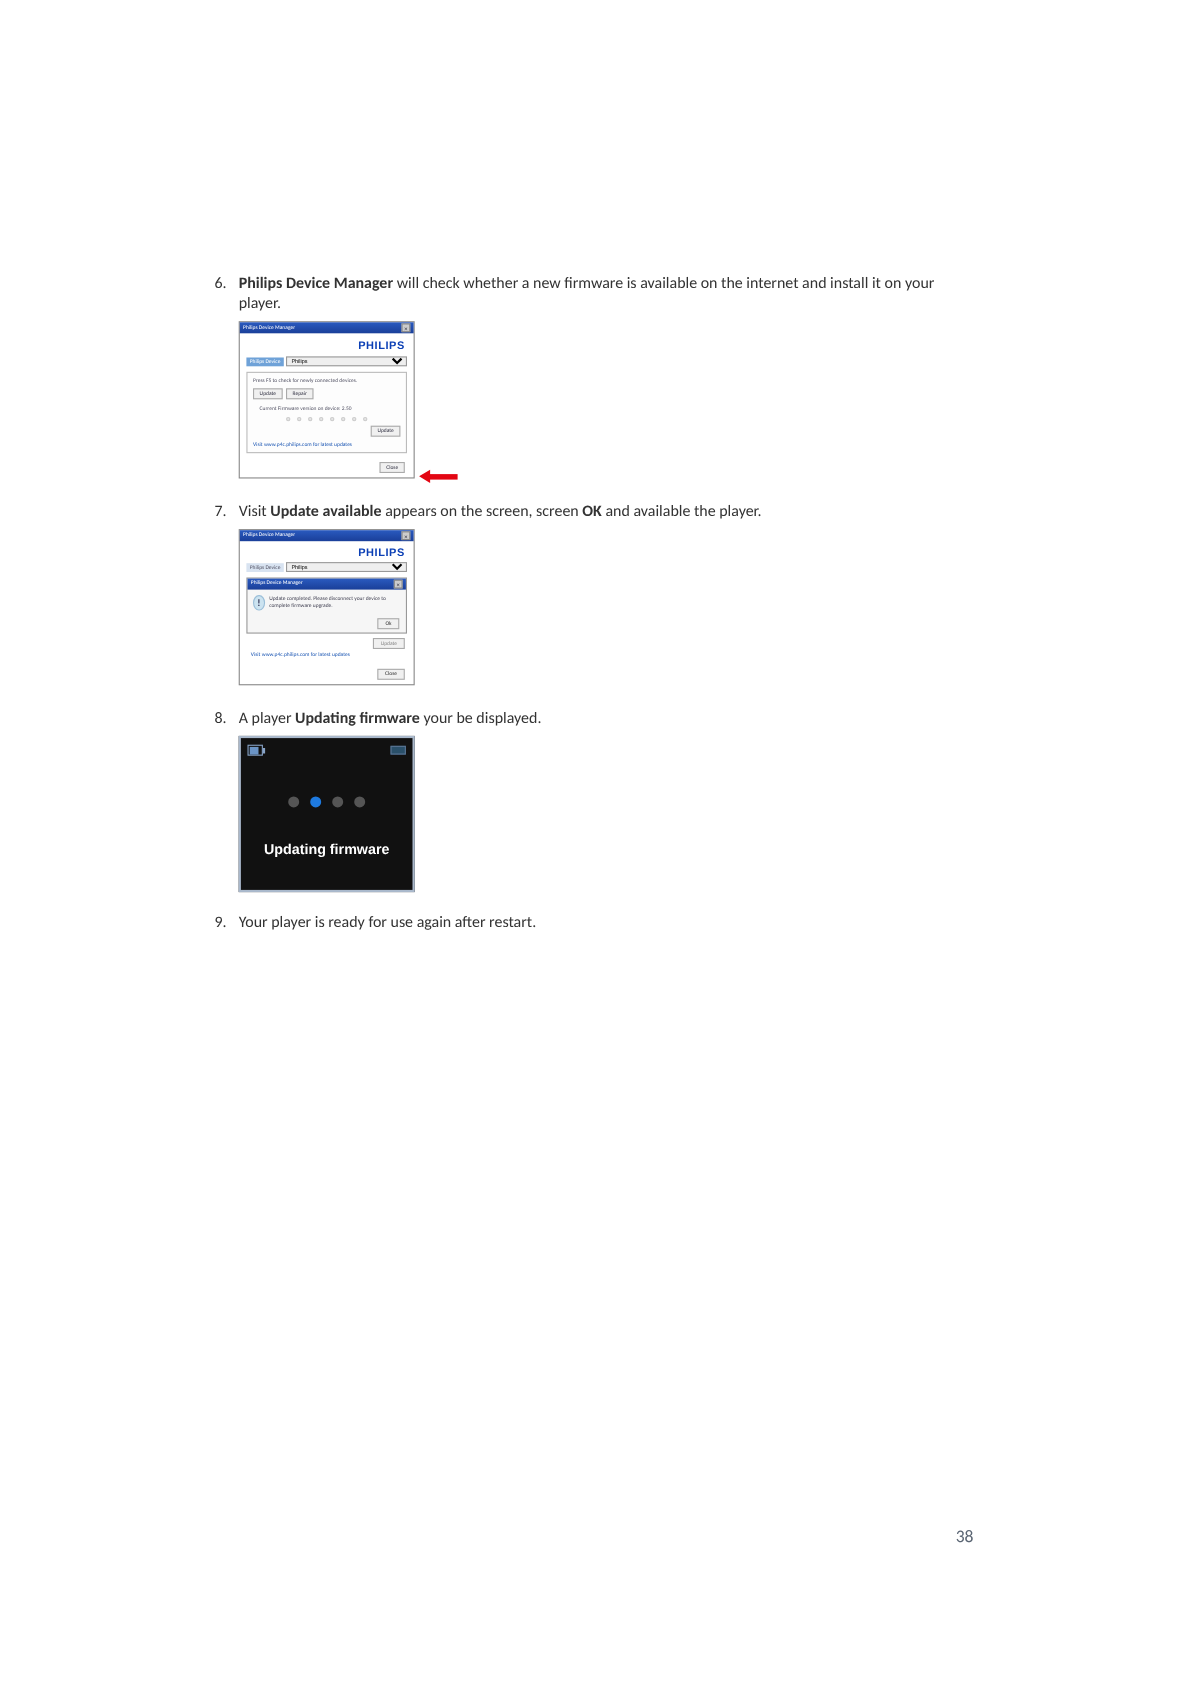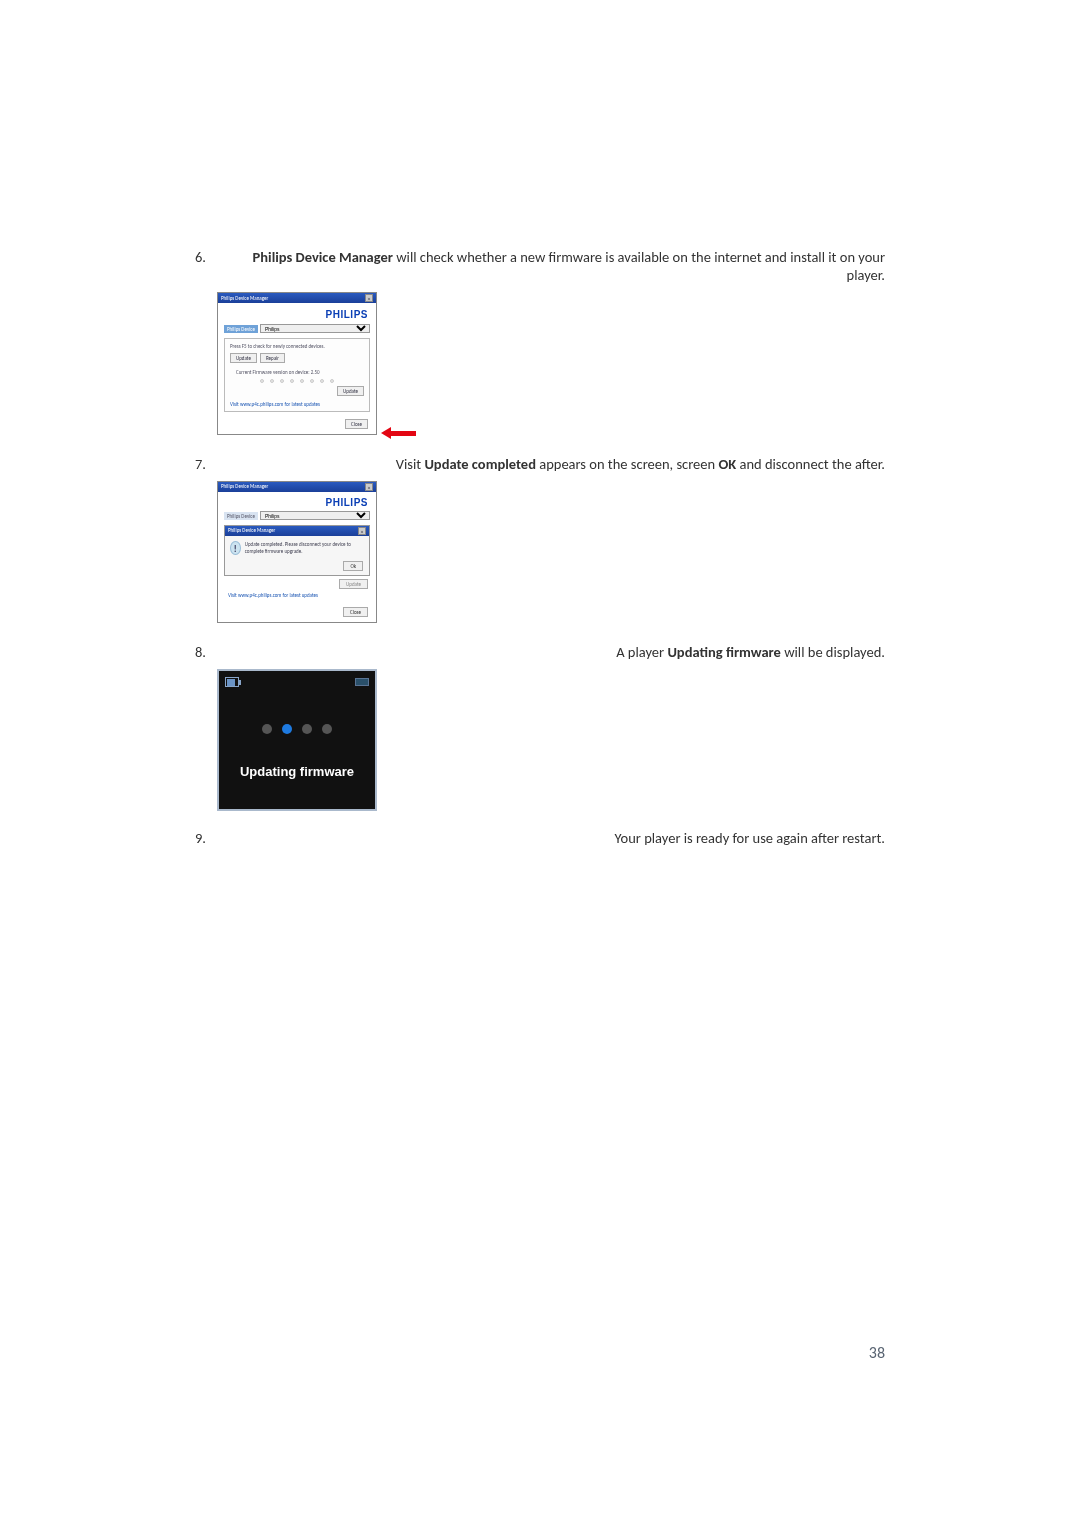--- a/index.html
+++ b/index.html
@@ -20,21 +20,21 @@
     }
     .step {
       display: flex;
       margin-bottom: 8px;
     }
     .step-num {
       width: 22px;
       flex-shrink: 0;
       text-align: left;
     }
-    .step-body { flex: 1; text-align: right; }
+    .step-body { flex: 1; }
     .bold { font-weight: bold; }
     .fig-wrap {
       margin-left: 22px;
       margin-top: 4px;
       margin-bottom: 20px;
       position: relative;
     }
     
     .dlg1 {
       width: 160px;
@@ -135,21 +135,21 @@
     .player .batt::after{ content:""; position:absolute; right:-3px; top:2px; width:2px; height:5px; background:#88a4c8;}
     .player .batt-fill{ position:absolute; left:1px; top:1px; width:8px; height:7px; background:#6b94c6;}
     .player .small-batt { width:14px; height:8px; border:1px solid #5a7494; margin-left:auto; position:relative; background:#2a506a;}
     .player .dots{ flex:1; display:flex; justify-content:center; align-items:center; gap:10px;}
     .player .pdot{ width:10px; height:10px; border-radius:50%; background:#555;}
     .player .pdot.active{ background:#1e7ae0;}
     .player .upd-text{ color:#fff; font-family:Arial,sans-serif; font-weight:bold; font-size:13px; text-align:center; padding-bottom:30px;}
     .pagenum {
       position: absolute;
       right: 0;
-      top: 1095px;
+      top: 1140px;
       font-size: 16px;
       color: #5a6573;
     }
   </style>
 </head>
 <body>
 
 <div class="page">
 
   <div class="step">
@@ -197,21 +197,21 @@
       <div class="footer">
         <span class="btn">Close</span>
       </div>
     </div>
     <div class="red-arrow"></div>
   </div>
 
   <div class="step">
     <span class="step-num">7.</span>
     <span class="step-body">
-      <span>Visit </span><span class="bold">Update completed</span><span> appears on the screen, screen </span><span class="bold">OK</span><span> and disconnect the after.</span>
+      <span>Visit </span><span class="bold">Update available</span><span> appears on the screen, screen </span><span class="bold">OK</span><span> and available the player.</span>
     </span>
   </div>
 
   <div class="fig2-wrap">
     <div class="dlg2">
       <div class="titlebar">
         <span>Philips Device Manager</span>
         <span class="x">×</span>
       </div>
       <div class="logo-row">
@@ -240,21 +240,21 @@
       <span class="link">Visit www.p4c.philips.com for latest updates</span>
       <div class="footer">
         <span class="btn">Close</span>
       </div>
     </div>
   </div>
 
   <div class="step">
     <span class="step-num">8.</span>
     <span class="step-body">
-      <span>A player </span><span class="bold">Updating firmware</span><span> will be displayed.</span>
+      <span>A player </span><span class="bold">Updating firmware</span><span> your be displayed.</span>
     </span>
   </div>
 
   <div class="fig3-wrap">
     <div class="player">
       <div class="top">
         <div class="batt">
             <div class="batt-fill"></div>
           </div>
         <div class="small-batt"></div>

